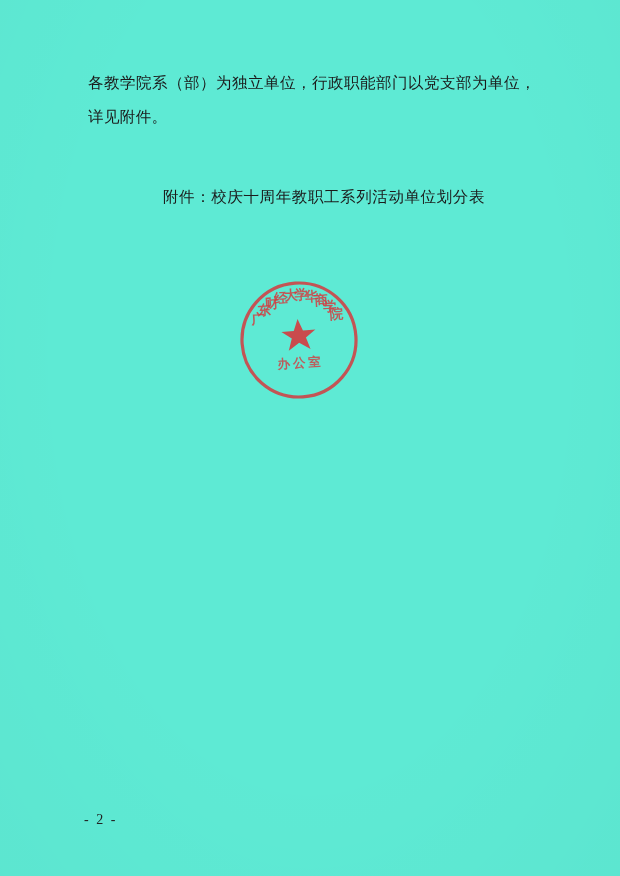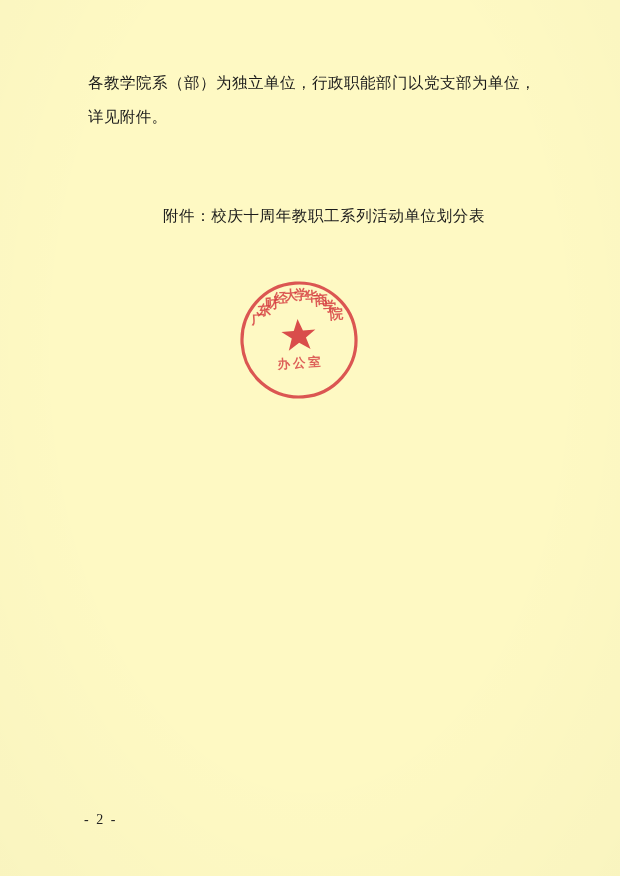--- a/index.html
+++ b/index.html
@@ -11,21 +11,21 @@
     width: 620px;
     height: 876px;
     position: relative;
     font-family: "Liberation Serif", serif;
     color: #1c1c1c;
     overflow: hidden;
   }
   .page {
     position: absolute;
     inset: 0;
-    background: #fef9c3;
+    background: #5eead4;
   }
   
   .paper-tint {
     position: absolute;
     inset: 0;
     background:
       radial-gradient(ellipse at 50% 40%, rgba(255,255,255,0) 55%, rgba(0,0,0,0.018) 100%);
     pointer-events: none;
   }
   .body-text {
@@ -42,21 +42,21 @@
     margin: 0 0 2px 0;
     text-align: justify;
     text-justify: inter-ideograph;
   }
   .para.indent2 {
     text-indent: 2em;
   }
   .attachment {
     position: absolute;
     left: 120px;
-    top: 200px;
+    top: 181px;
     font-size: 15.5px;
     line-height: 32px;
     letter-spacing: 0.6px;
     color: #1b1b1b;
     padding-left: 43px;
   }
   .signature-block {
     position: absolute;
     left: 246px;
     top: 340px;

